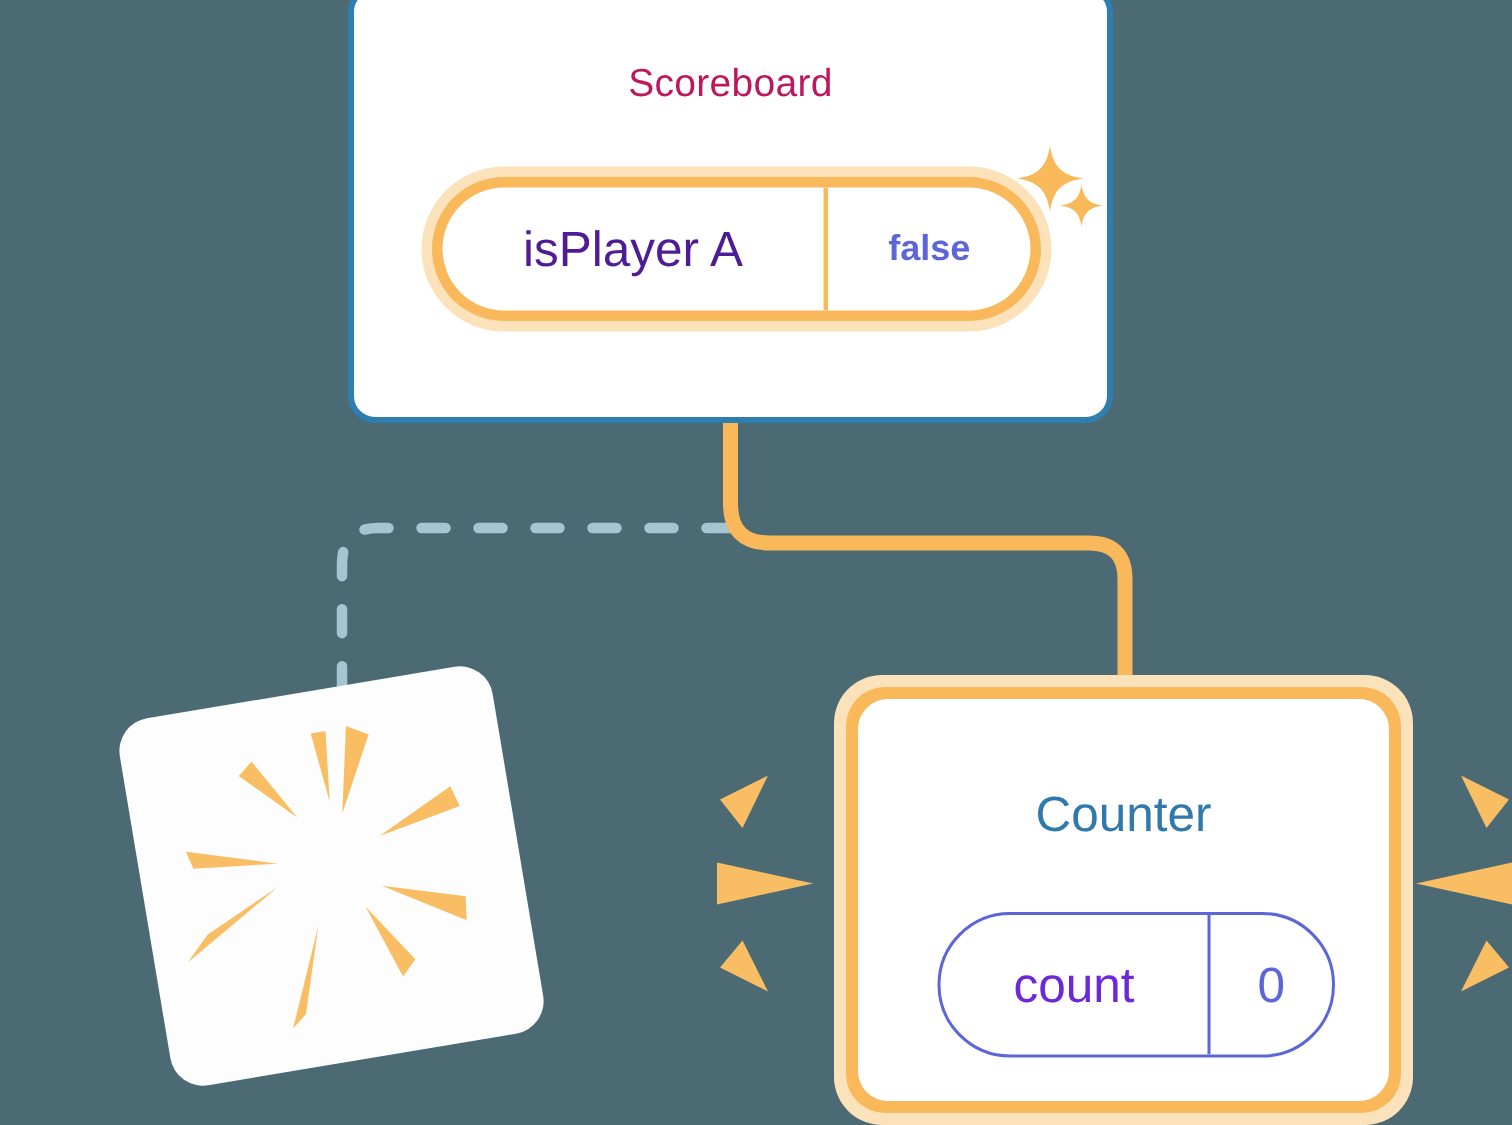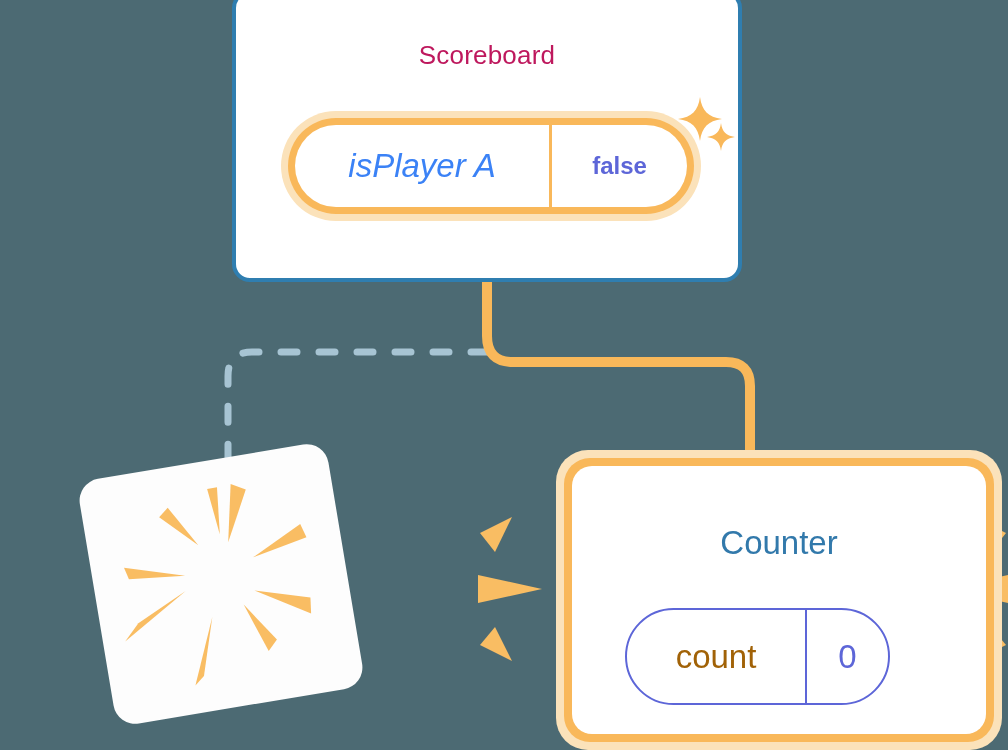--- a/index.html
+++ b/index.html
@@ -85,22 +85,21 @@
     display: flex;
     align-items: stretch;
     overflow: hidden;
   }
   .pill-key {
     flex: 0 0 254px;
     display: flex;
     align-items: center;
     justify-content: center;
     font-size: 33px;
-    color: #3b82f6;
-    font-style: italic;
+    color: #4c1d95;
   }
   .pill-divider {
     width: 3px;
     background: #f9b85a;
     flex: 0 0 3px;
   }
   .pill-val {
     flex: 1 1 auto;
     display: flex;
     align-items: center;
@@ -117,21 +116,21 @@
   }
   .sparkle svg { display: block; }
   .sparkle-lg { left: 676px; top: 95px; }
   .sparkle-sm { left: 706px; top: 122px; }
 
   
   .counter-card {
     position: absolute;
     left: 556px;
     top: 450px;
-    width: 446px;
+    width: 386px;
     height: 300px;
     border-radius: 32px;
     background: #fbe2ba;
     box-sizing: border-box;
     z-index: 5;
     padding-left: 21px;
   }
   .counter-mid {
     position: absolute;
     left: 8px;
@@ -173,21 +172,21 @@
     display: flex;
     align-items: stretch;
     overflow: hidden;
   }
   .count-key {
     flex: 0 0 178px;
     display: flex;
     align-items: center;
     justify-content: center;
     font-size: 33px;
-    color: #a16207;
+    color: #6d28d9;
   }
   .count-divider {
     width: 2px;
     flex: 0 0 2px;
     background: #5d66d8;
   }
   .count-val {
     flex: 1 1 auto;
     display: flex;
     align-items: center;

